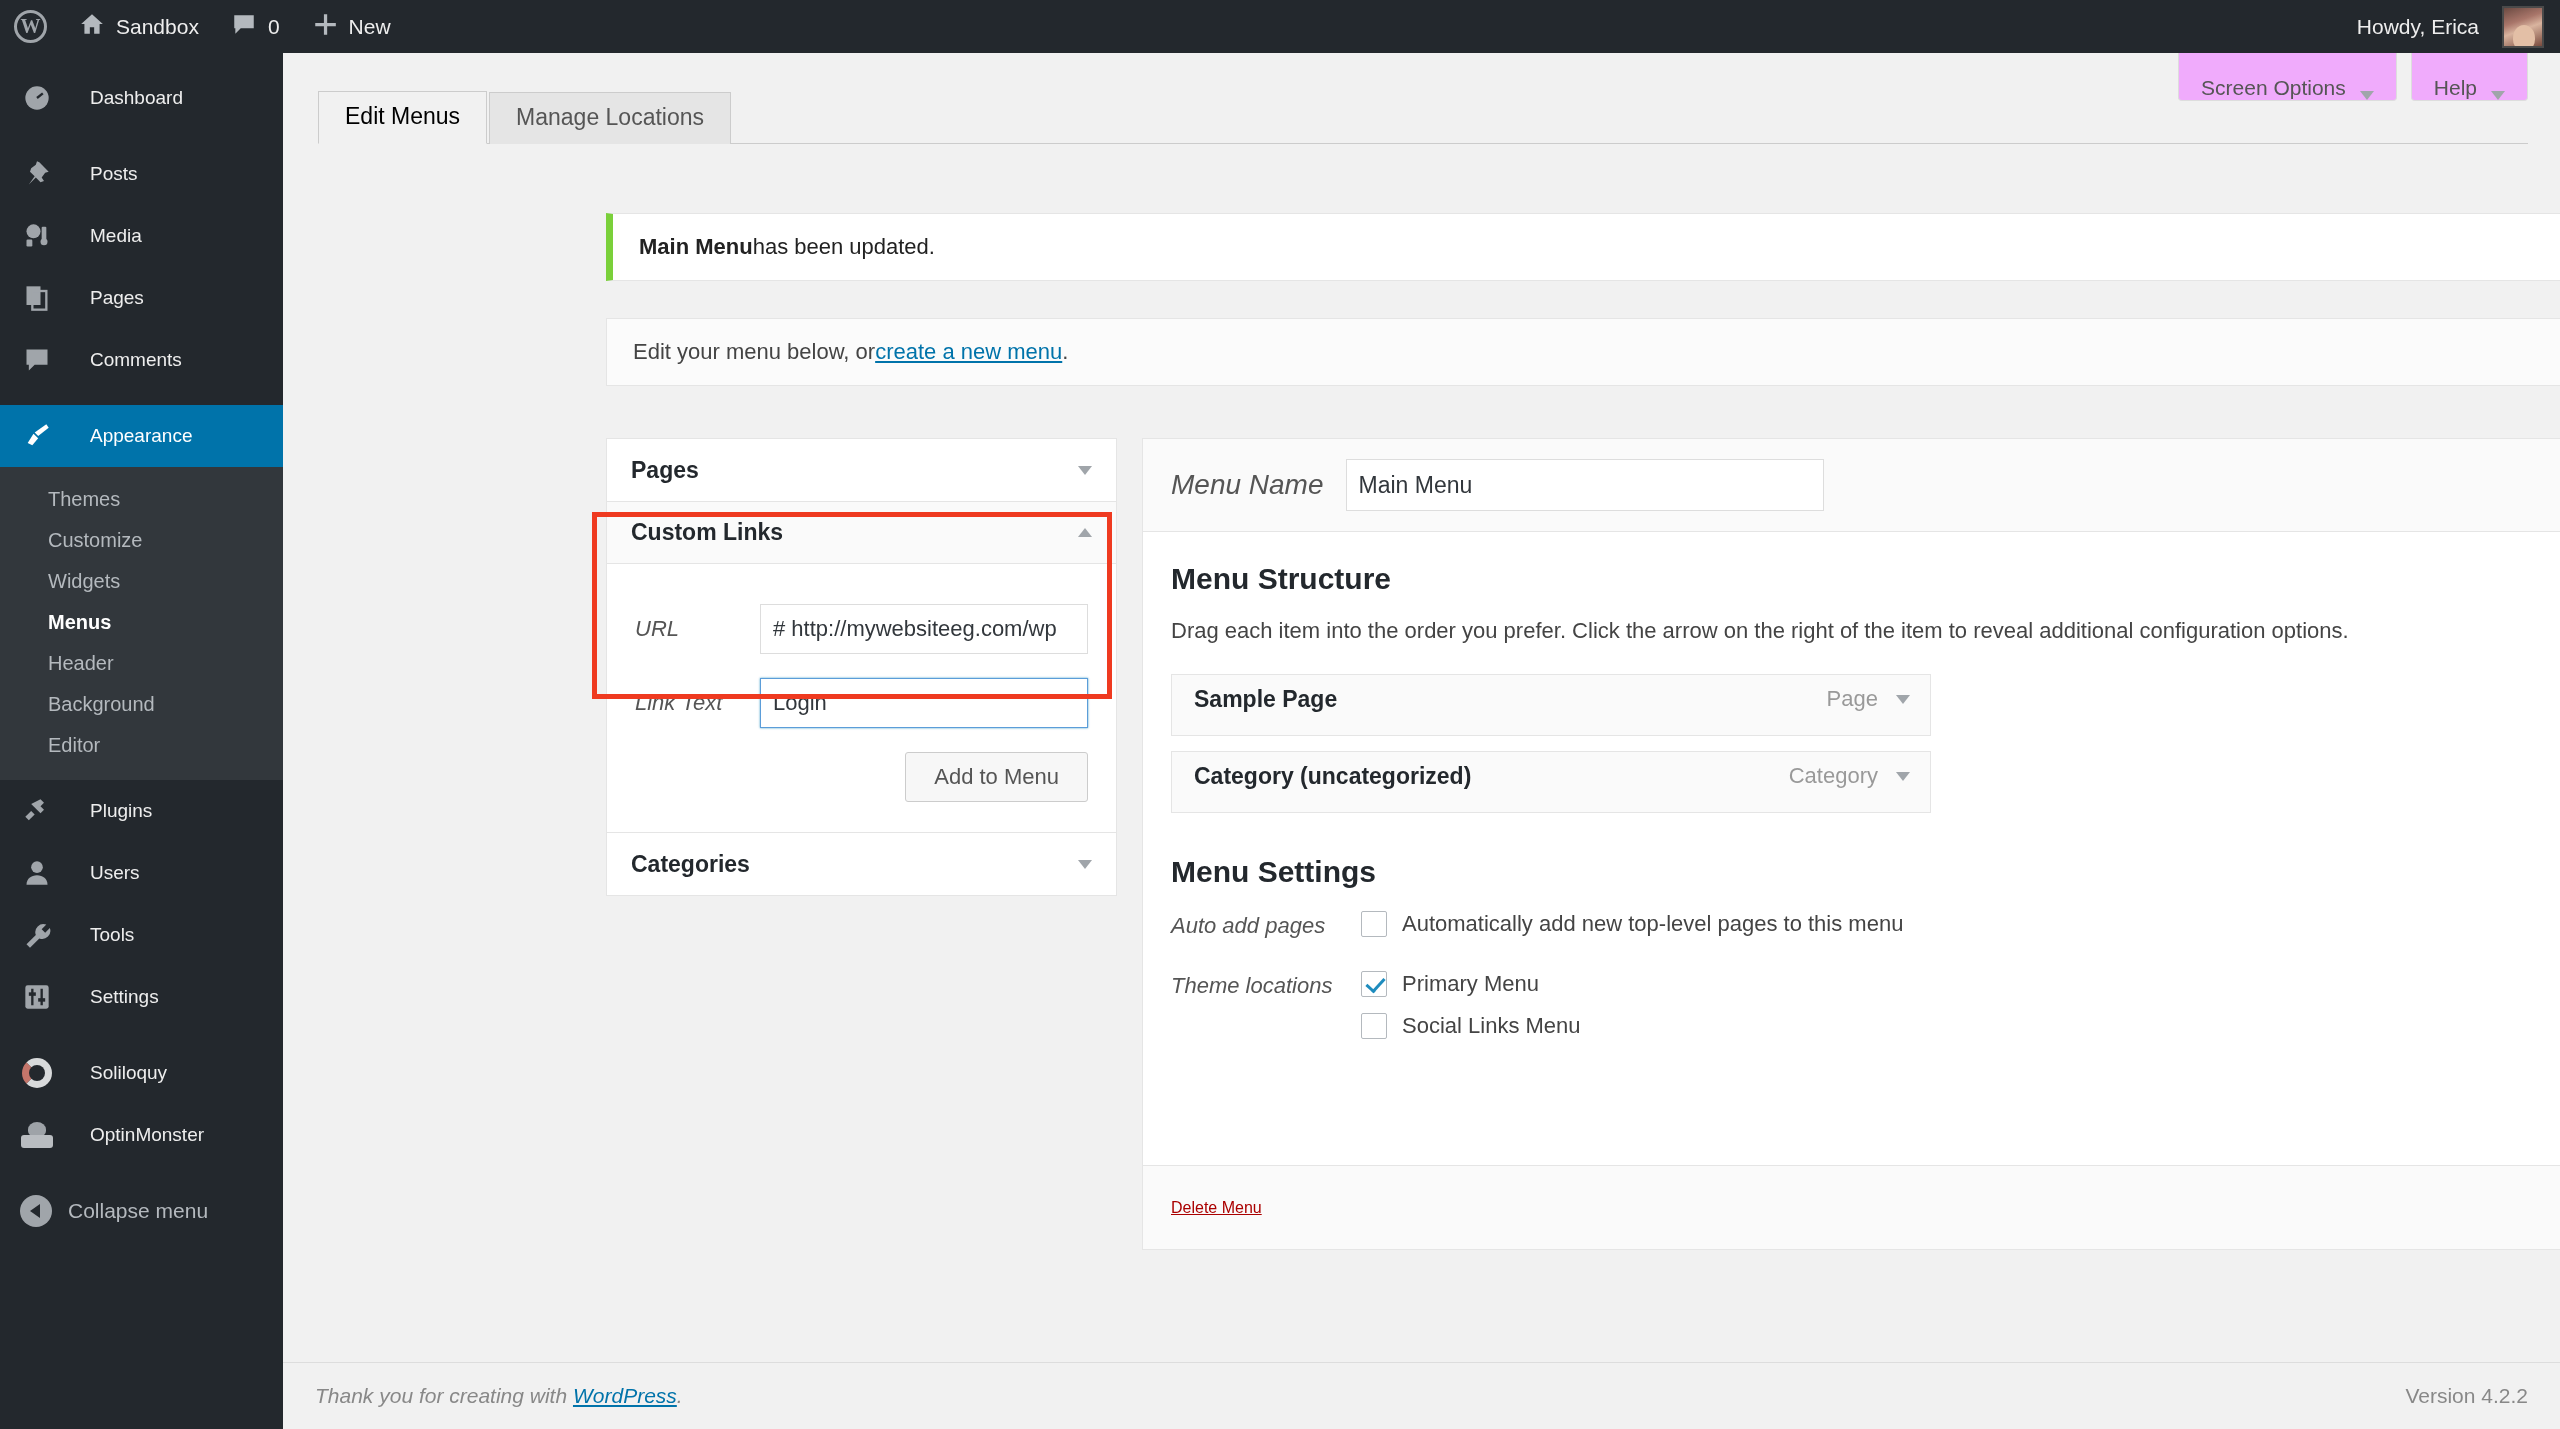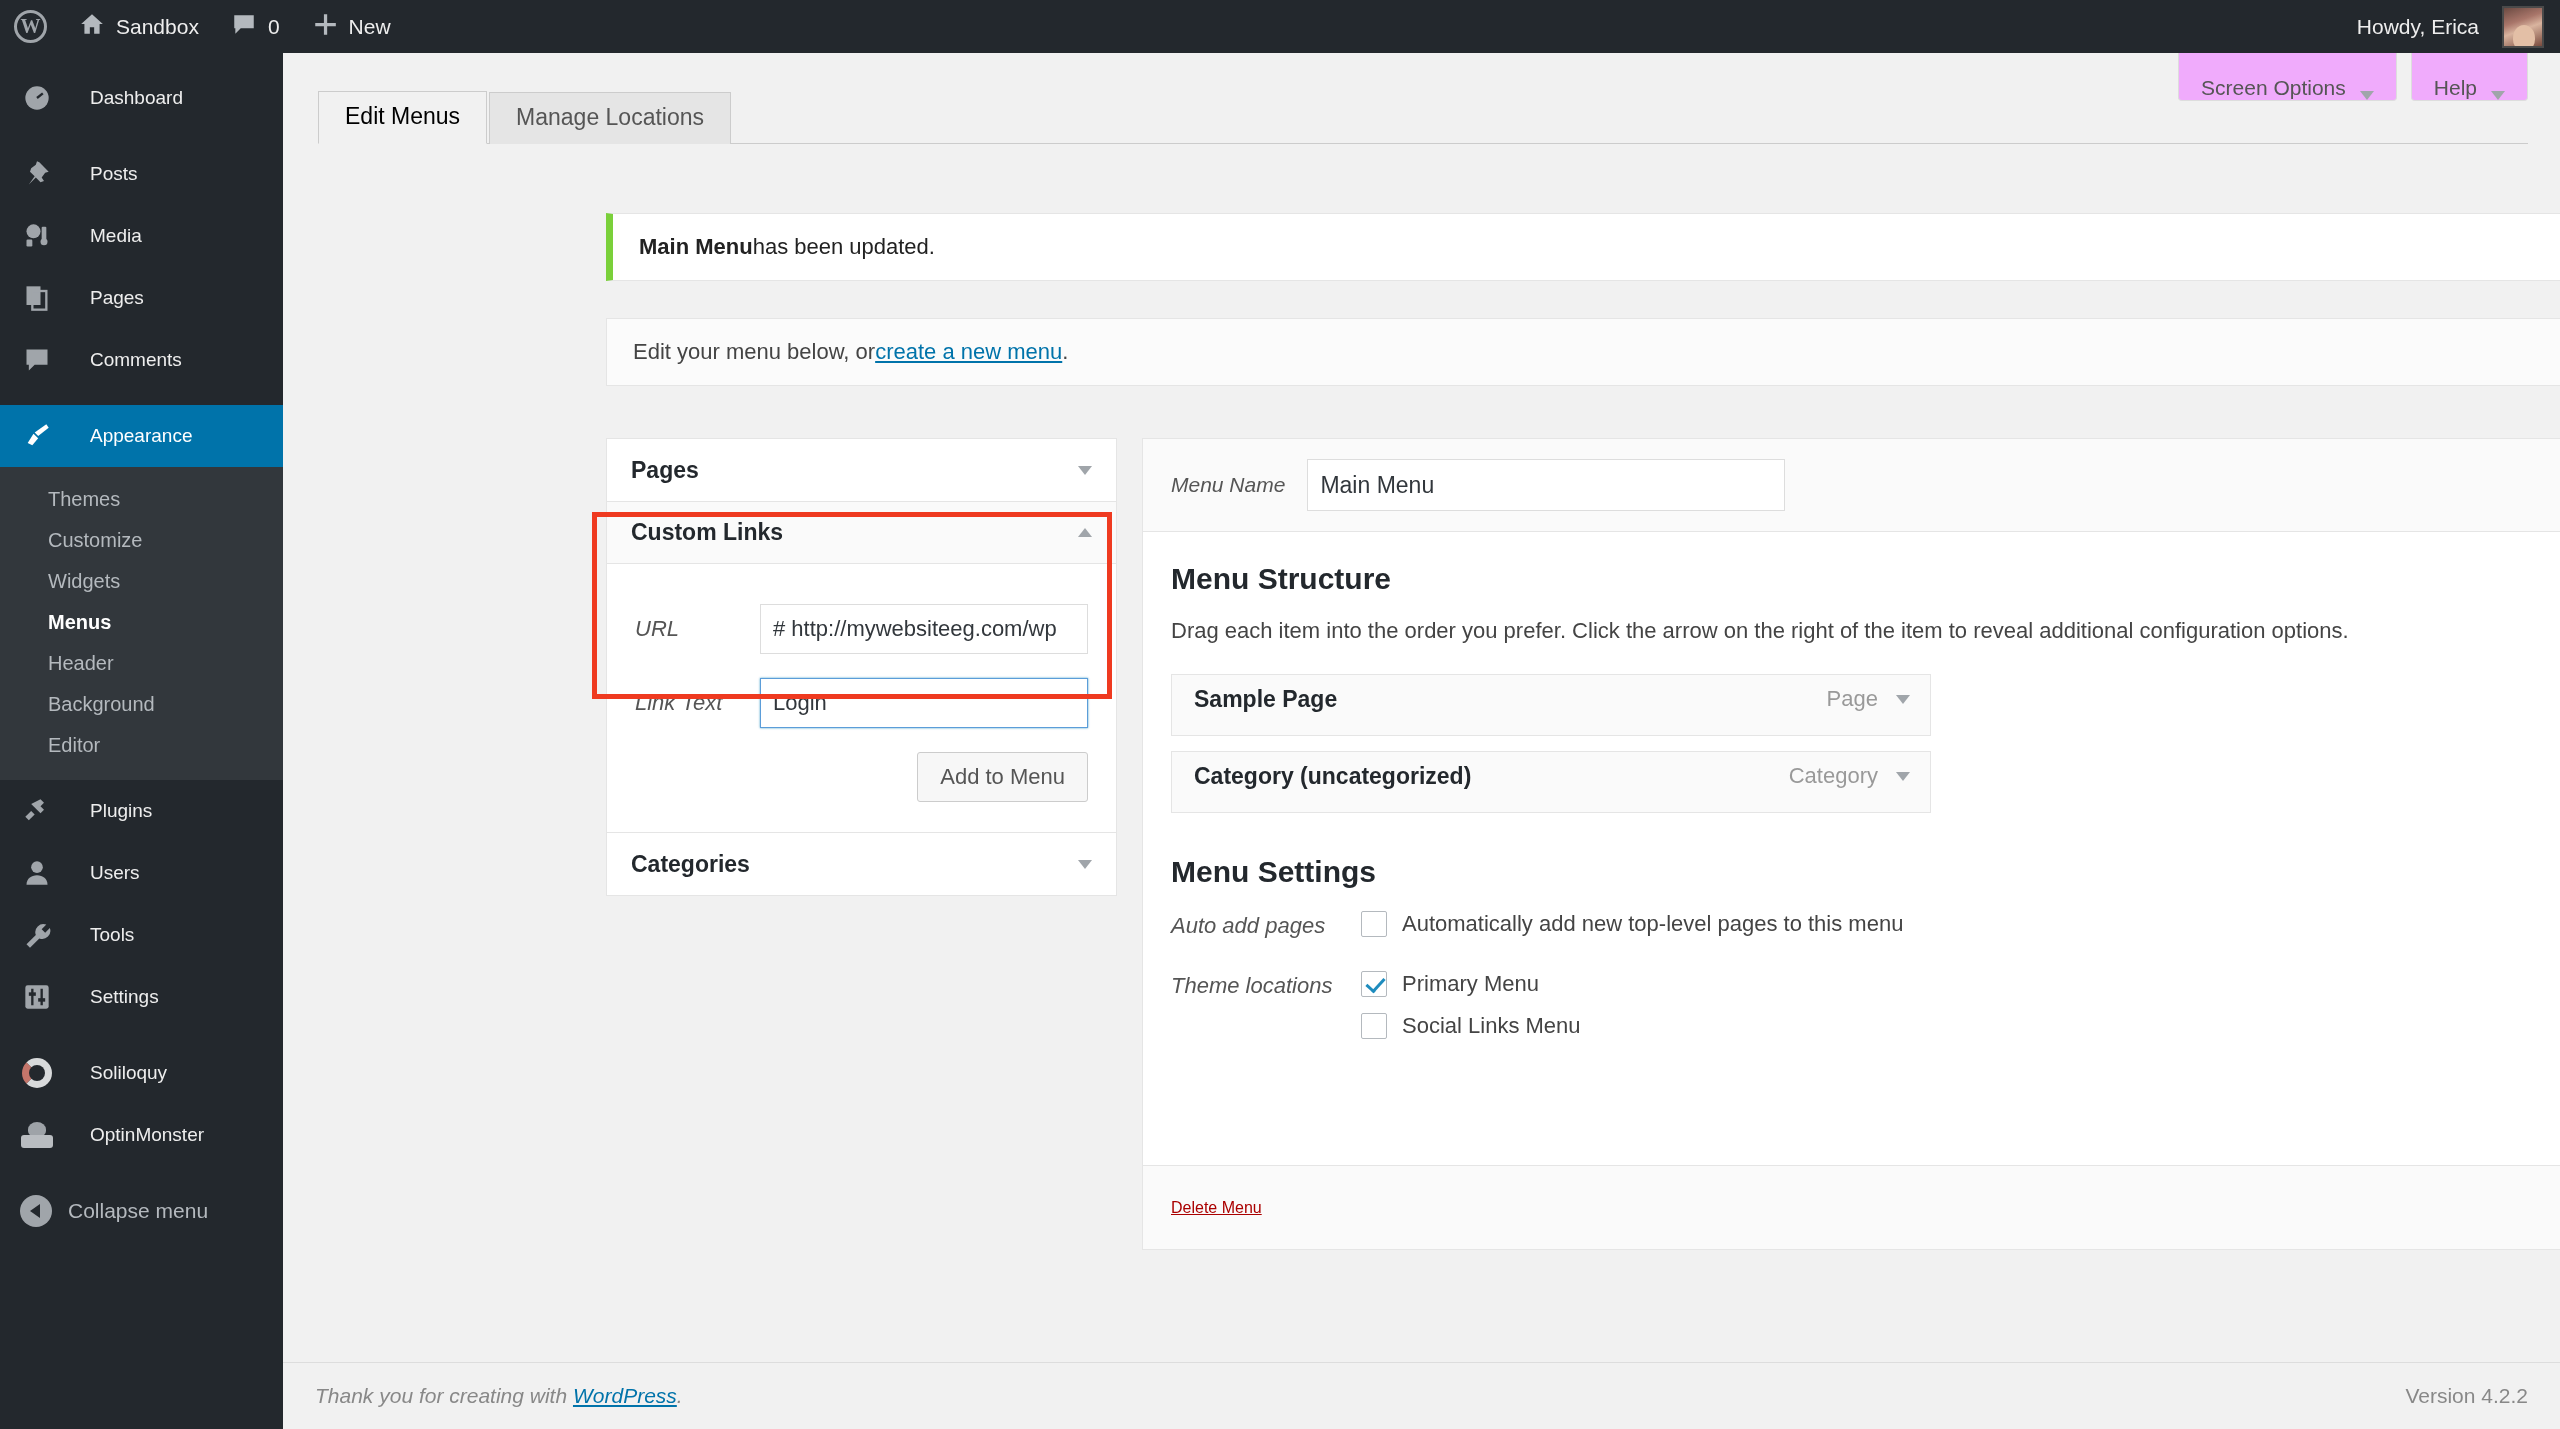--- a/index.html
+++ b/index.html
@@ -212,21 +212,21 @@
     border: 1px solid #ddd; background: #fff;
     font-size: 22px; color: #32373c;
     font-family: "Liberation Sans", sans-serif;
     display: flex; align-items: center;
     overflow: hidden; white-space: nowrap;
   }
   .field-input.focused { border: 1px solid #5b9dd9; box-shadow: 0 0 2px rgba(30,140,190,.8); }
   .btn-secondary {
     background: #f7f7f7; border: 1px solid #ccc;
     border-radius: 3px; color: #555;
-    font-size: 22px; padding: 11px 22px;
+    font-size: 22px; padding: 11px 28px;
     font-family: "Liberation Sans", sans-serif;
   }
   .row-right { display: flex; justify-content: flex-end; }
 
   #highlight-box {
     position: absolute; top: 459px; left: 309px;
     width: 520px; height: 187px;
     border: 5px solid #ef3a20;
     pointer-events: none; z-index: 30;
   }
@@ -237,21 +237,21 @@
     width: 1676px; height: 812px;
     background: #fff; border: 1px solid #e5e5e5;
   }
   .panel-header {
     height: 93px; background: #fafafa;
     border-bottom: 1px solid #e5e5e5;
     display: flex; align-items: center;
     padding: 0 28px; gap: 22px;
   }
   .menu-name-label {
-    font-style: italic; font-size: 21px; color: #555;
+    font-style: italic; font-size: 28px; color: #555;
   }
   .menu-name-input {
     width: 478px; height: 52px;
     border: 1px solid #ddd; background: #fff;
     display: flex; align-items: center; padding: 0 12px;
     font-size: 23px; color: #32373c;
   }
   .panel-body { padding: 30px 28px 0 28px; }
   .section-title {
     font-size: 30px; font-weight: bold;

